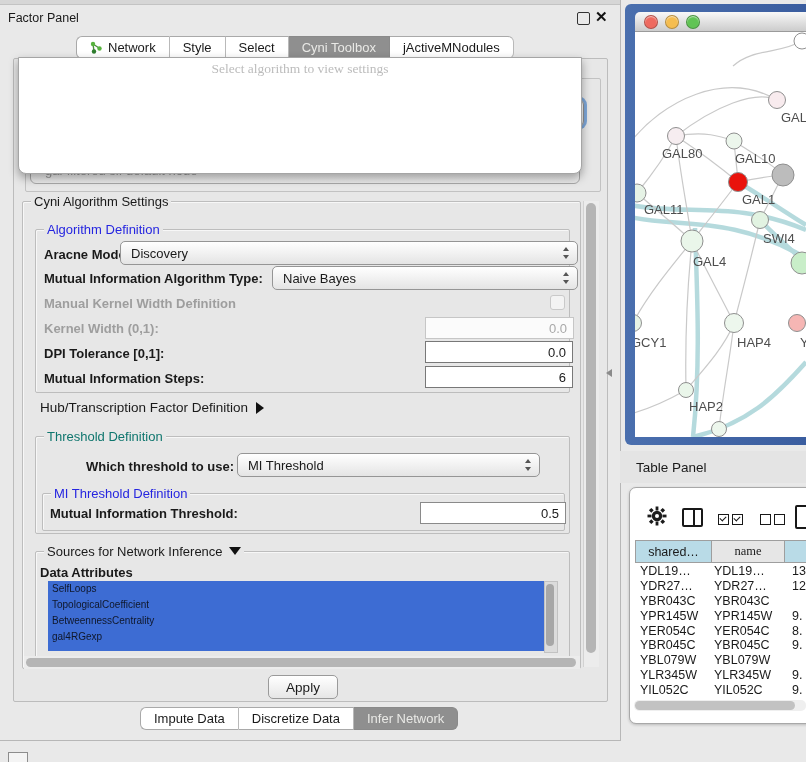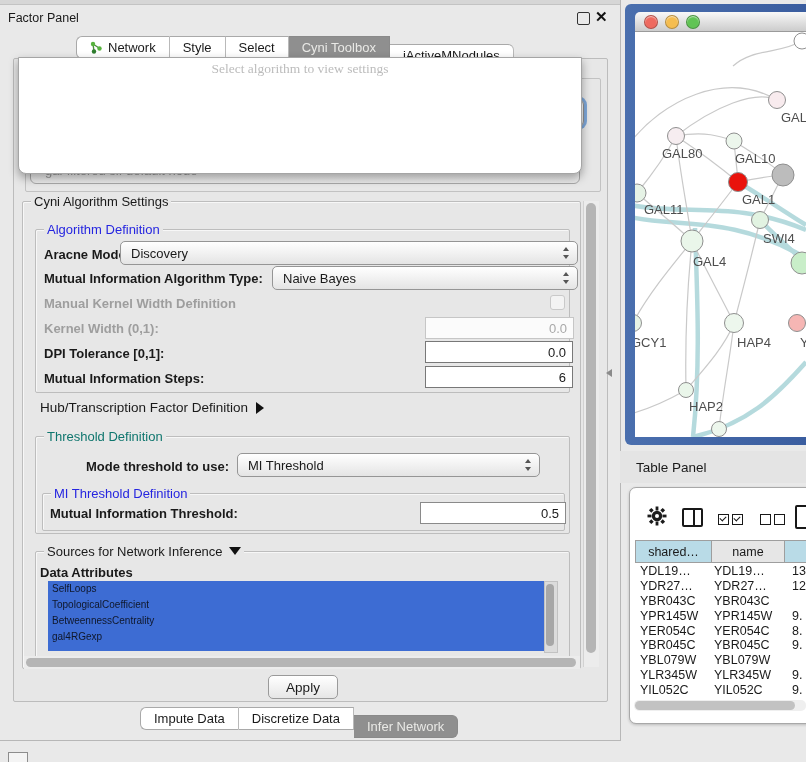--- a/index.html
+++ b/index.html
@@ -17,21 +17,21 @@
   #float-btn{left:577px;top:12px;width:11px;height:11px;border:1.5px solid #333;border-radius:2px;background:transparent;}
   #close-btn{left:595px;top:8px;font-size:15px;font-weight:bold;color:#111;}
 
   
   .tabbar{display:flex;}
   #top-tabs{left:76px;top:36px;height:23px;}
   .tab{background:#fff;border-top:1px solid #a9a9a9;border-bottom:1px solid #a9a9a9;
        border-right:1px solid #b9b9b9;height:21px;display:flex;align-items:center;
        padding:0 13px;font-size:13px;white-space:nowrap;}
   .tab.first{border-left:1px solid #a9a9a9;border-radius:6px 0 0 6px;}
-  .tab.last{border-radius:0 6px 6px 0;margin-top:8px;}
+  .tab.last{border-radius:0 6px 6px 0;}
   .tab.sel{background:#8f8f8f;color:#e9e9e6;border-color:#8a8a8a;}
   .net-ico{width:13px;height:13px;margin-right:5px;}
 
   
   #content-frame{left:13px;top:58px;width:593px;height:642px;background:#e7e7e7;
                  border:1px solid #bcbcbc;border-radius:2px;}
   #ghost-group{left:25px;top:78px;width:574px;height:112px;border:1px solid #c2c2c2;border-radius:2px;}
   #ghost-combo-focus{left:296px;top:99px;width:286px;height:26px;border-radius:6px;
       border:1px solid #8f8f8f;background:linear-gradient(#fff,#e7e7e7);
       box-shadow:0 0 0 3px rgba(90,144,210,.75);}
@@ -200,21 +200,21 @@
     <div class="abs lbl" style="left:44px;top:371px;">Mutual Information Steps:</div>
     <div class="abs field" style="left:425px;top:366px;width:140px;height:20px;">6</div>
 
     <div class="abs" style="left:40px;top:400px;font-size:13.5px;">
       <span>Hub/Transcription Factor Definition</span><span class="tri-right"></span>
     </div>
 
     <div class="abs group" style="left:35px;top:436px;width:533px;height:96px;">
       <span class="gtitle green">Threshold Definition</span>
     </div>
-    <div class="abs lbl" style="left:86px;top:459px;">Mode threshold to use:</div>
+    <div class="abs lbl" style="left:86px;top:459px;">Which threshold to use:</div>
     <div class="abs combo" style="left:237px;top:453px;width:291px;height:22px;">
       <span>MI Threshold</span>
       <span class="spin"></span>
     </div>
     <div class="abs group" style="left:42px;top:493px;width:521px;height:36px;background:#e7e7e7;">
       <span class="gtitle blue">MI Threshold Definition</span>
     </div>
     <div class="abs lbl" style="left:50px;top:506px;">Mutual Information Threshold:</div>
     <div class="abs field" style="left:420px;top:502px;width:138px;height:20px;background:#fff;border:1px solid #8a8a8a;">0.5</div>
 
@@ -348,21 +348,21 @@
     <div class="tw split-ico" style="left:52px;top:20px;"></div>
     <div class="tw" style="left:88px;top:23px;">
       <span class="cb checked"></span><span class="cb checked"></span>
     </div>
     <div class="tw" style="left:130px;top:23px;">
       <span class="cb"></span><span class="cb"></span>
     </div>
 
     <div id="tbl-header" class="tw">
       <div class="th blue-h first" style="width:75px;">shared…</div>
-      <div class="th gray-h" style="width:72px;">name</div>
+      <div class="th gray-h" style="width:72px;font-family:Liberation Serif, serif;">name</div>
       <div class="th blue-h" style="width:30px;"></div>
     </div>
     <div id="tbl-rows" class="tw">
         <div class="trow">
           <div class="td1">YDL19…</div>
           <div class="td2">YDL19…</div>
           <div class="td3">13</div>
         </div>
         <div class="trow">
           <div class="td1">YDR27…</div>

